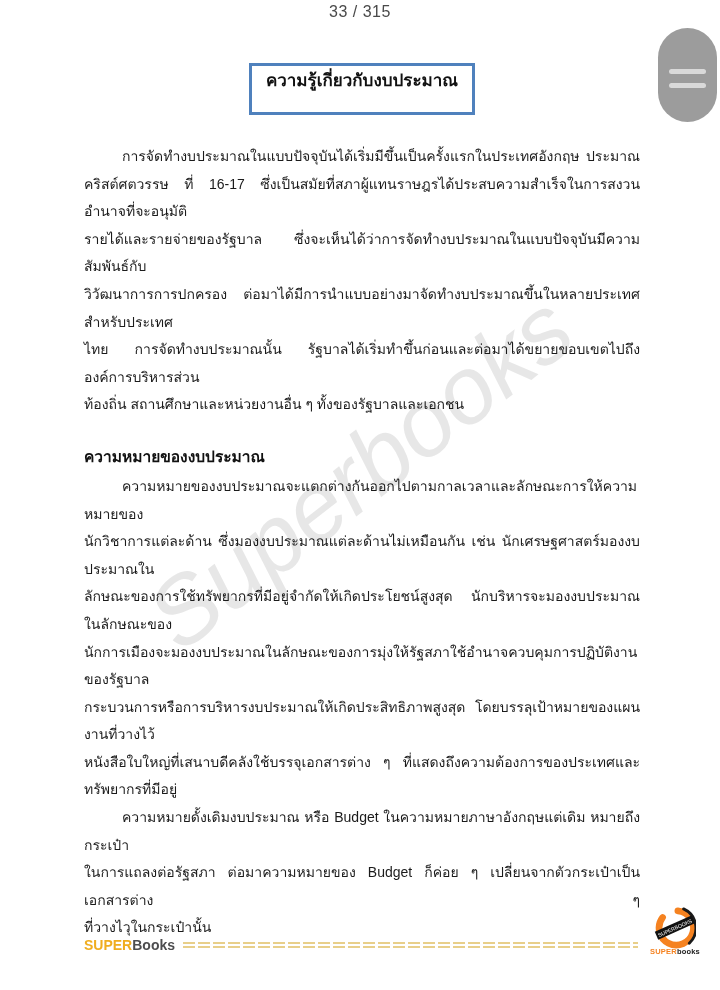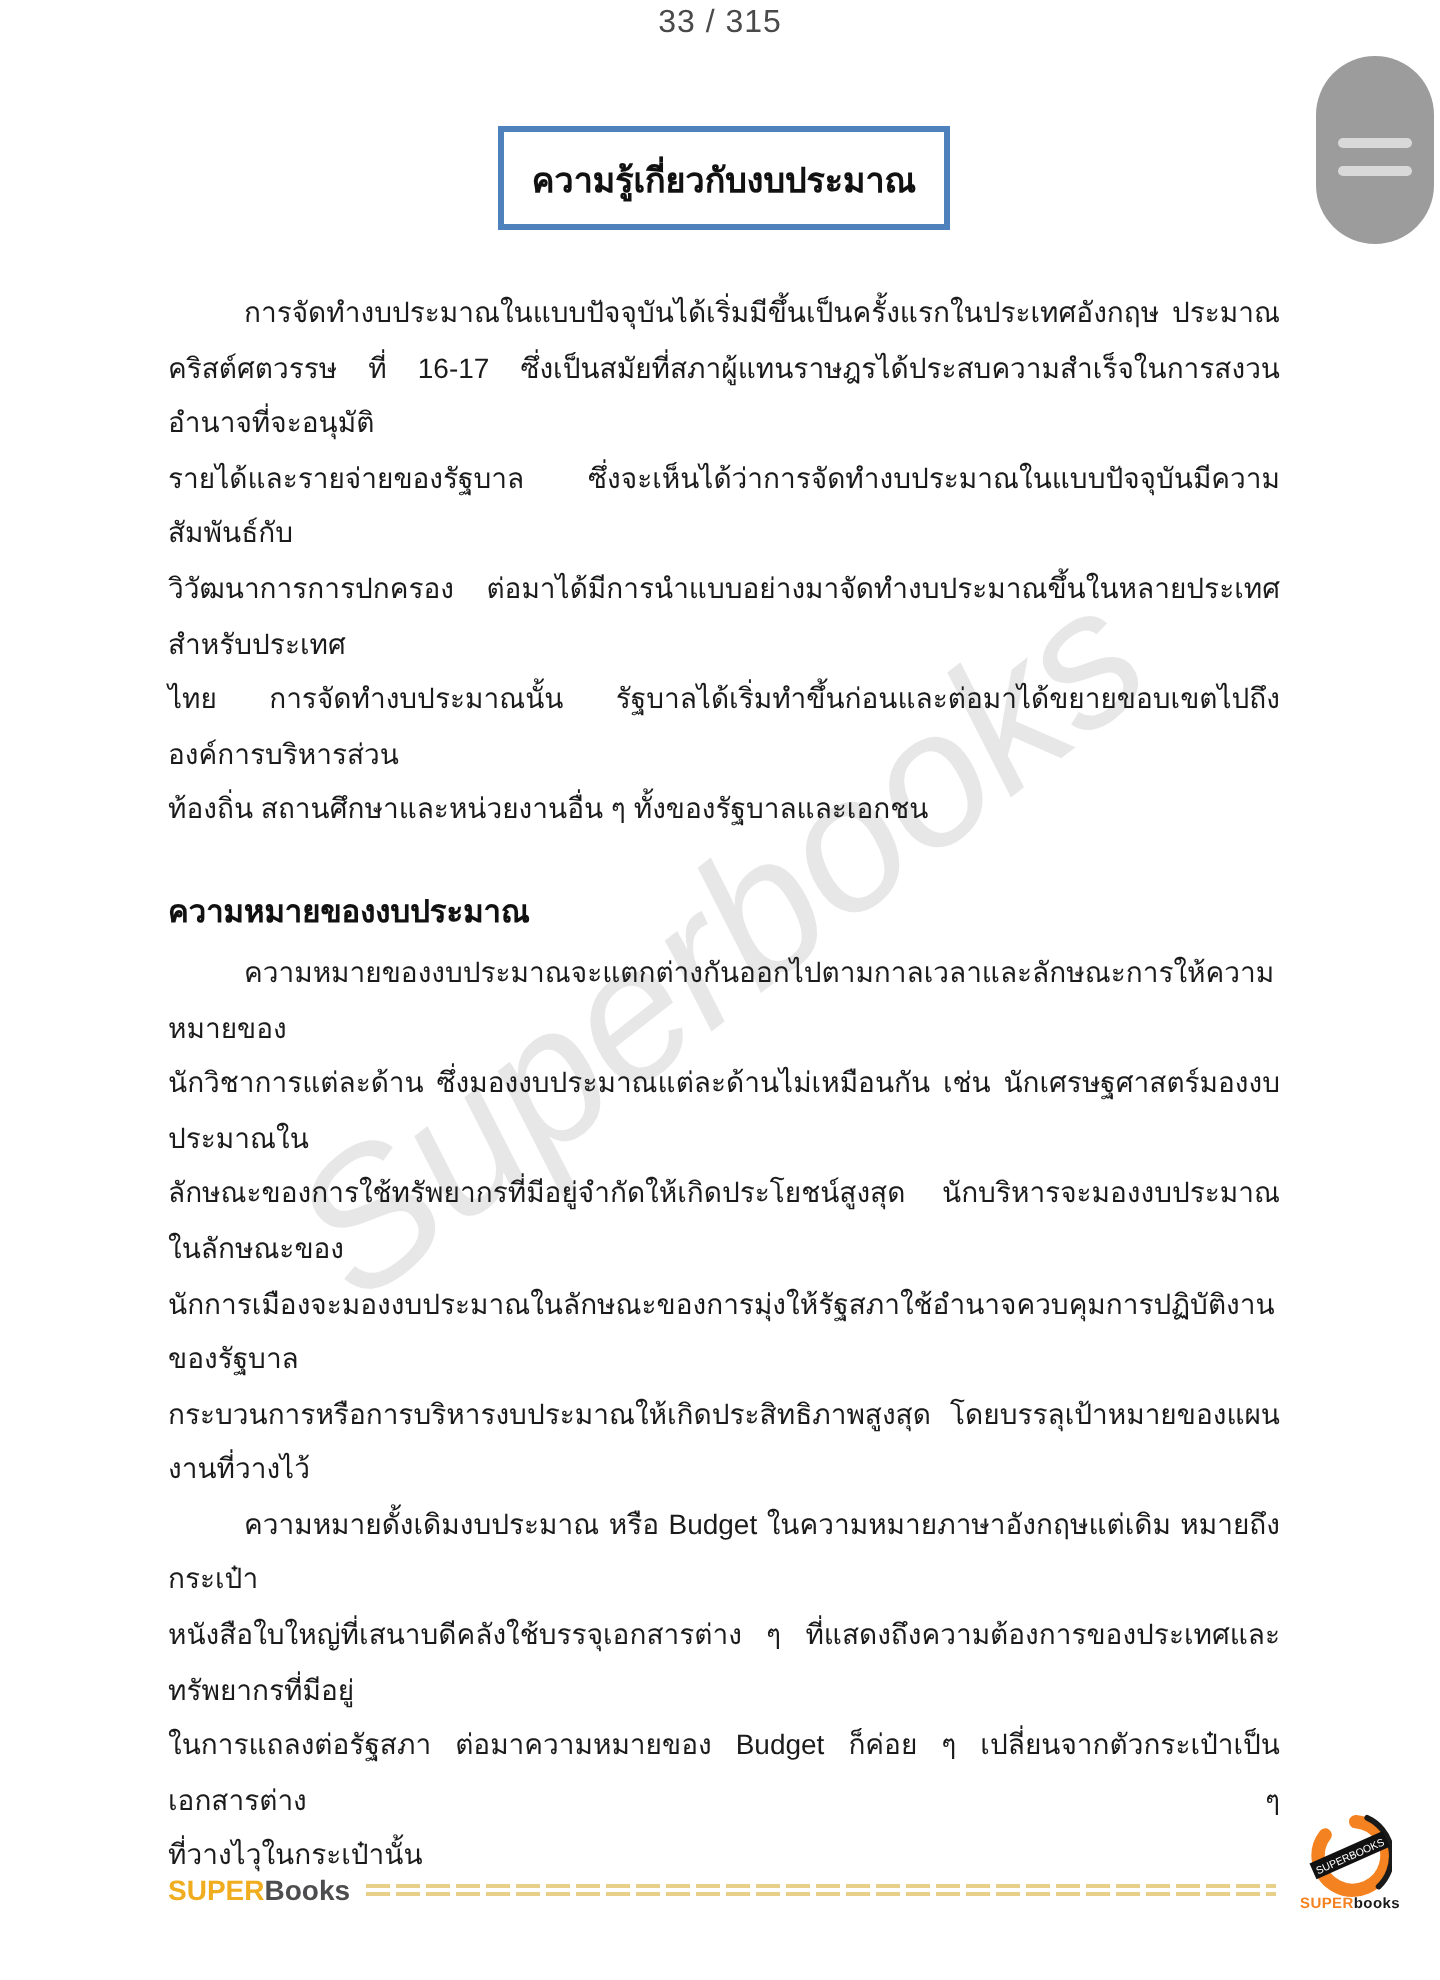--- a/index.html
+++ b/index.html
@@ -21,21 +21,21 @@
   .menu-pill .bar.b1{top:41px;}
   .menu-pill .bar.b2{top:55px;}
   .watermark{
     position:absolute;left:40px;top:418px;width:640px;text-align:center;
     font-size:95px;font-style:italic;color:rgba(115,115,115,0.17);
     transform:rotate(-38deg);white-space:nowrap;pointer-events:none;z-index:0;
   }
   .content{position:absolute;left:84px;right:80px;top:58px;z-index:1;}
   .title-box{
     width:220px;height:46px;margin:5px auto 0;border:3px solid #4f81bd;
-    display:flex;align-items:center;justify-content:center;background:#fff;
+    display:flex;align-items:flex-start;justify-content:center;background:#fff;
   }
   .title-box .title-text{font-weight:bold;font-size:17px;color:#111;}
   .section{margin-top:28px;}
   .section-heading{
     font-weight:bold;font-size:15.5px;line-height:20px;margin-bottom:6px;color:#111;
   }
   .line{
     font-size:14px;line-height:27.6px;text-align:justify;text-align-last:justify;
   }
   .line.indent{text-indent:38px;}
@@ -86,22 +86,22 @@
         <div class="line"><span>ไทย การจัดทำงบประมาณนั้น รัฐบาลได้เริ่มทำขึ้นก่อนและต่อมาได้ขยายขอบเขตไปถึงองค์การบริหารส่วน</span></div>
         <div class="line last"><span>ท้องถิ่น  สถานศึกษาและหน่วยงานอื่น ๆ ทั้งของรัฐบาลและเอกชน</span></div>
       </div>
       <div class="section">
         <div class="section-heading">ความหมายของงบประมาณ</div>
         <div class="line indent"><span>ความหมายของงบประมาณจะแตกต่างกันออกไปตามกาลเวลาและลักษณะการให้ความหมายของ</span></div>
         <div class="line"><span>นักวิชาการแต่ละด้าน ซึ่งมองงบประมาณแต่ละด้านไม่เหมือนกัน  เช่น นักเศรษฐศาสตร์มองงบประมาณใน</span></div>
         <div class="line"><span>ลักษณะของการใช้ทรัพยากรที่มีอยู่จำกัดให้เกิดประโยชน์สูงสุด นักบริหารจะมองงบประมาณในลักษณะของ</span></div>
         <div class="line last"><span>นักการเมืองจะมองงบประมาณในลักษณะของการมุ่งให้รัฐสภาใช้อำนาจควบคุมการปฏิบัติงานของรัฐบาล</span></div>
         <div class="line"><span>กระบวนการหรือการบริหารงบประมาณให้เกิดประสิทธิภาพสูงสุด โดยบรรลุเป้าหมายของแผนงานที่วางไว้</span></div>
+        <div class="line"><span>หนังสือใบใหญ่ที่เสนาบดีคลังใช้บรรจุเอกสารต่าง ๆ ที่แสดงถึงความต้องการของประเทศและทรัพยากรที่มีอยู่</span></div>
         <div class="line indent"><span>ความหมายดั้งเดิมงบประมาณ หรือ Budget  ในความหมายภาษาอังกฤษแต่เดิม หมายถึง กระเป๋า</span></div>
-        <div class="line"><span>หนังสือใบใหญ่ที่เสนาบดีคลังใช้บรรจุเอกสารต่าง ๆ ที่แสดงถึงความต้องการของประเทศและทรัพยากรที่มีอยู่</span></div>
         <div class="line"><span>ในการแถลงต่อรัฐสภา ต่อมาความหมายของ Budget ก็ค่อย ๆ เปลี่ยนจากตัวกระเป๋าเป็นเอกสารต่าง ๆ</span></div>
         <div class="line last"><span>ที่วางไวุในกระเป๋านั้น</span></div>
       </div>
     </div>
 </div>
 
 <div class="footer">
   <div class="brand-left">
     <span class="super">SUPER</span><span class="books">Books</span>
   </div>

